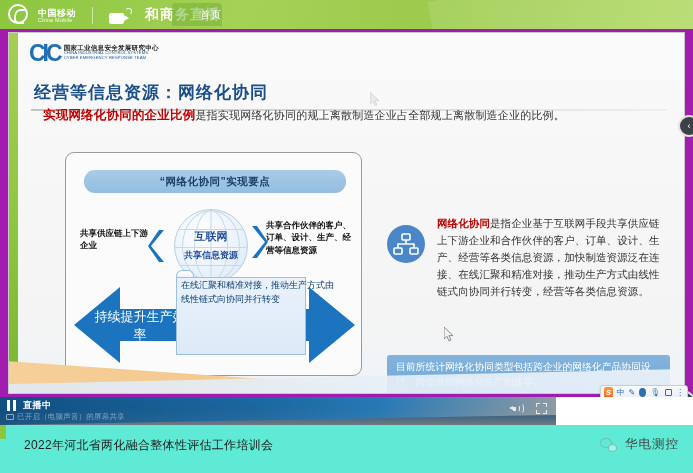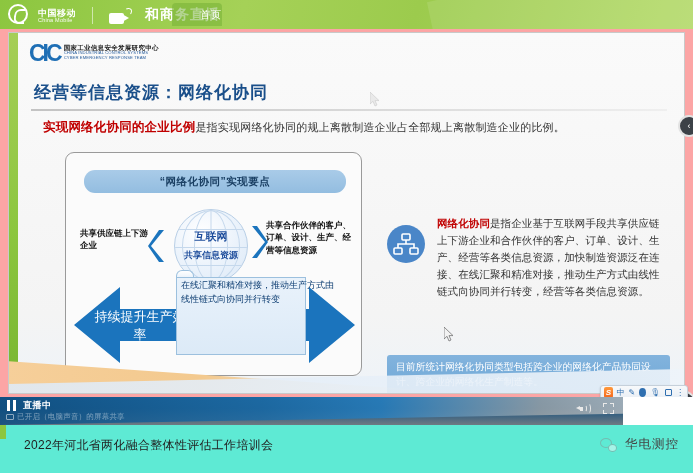--- a/index.html
+++ b/index.html
@@ -42,21 +42,21 @@
   .nav-home{
     position:absolute; left:172px; top:3px; width:50px; height:23px;
     background:rgba(118,176,55,.55); border-radius:4px 4px 0 0;
     color:#fff; font-size:10px; text-align:right; line-height:23px; letter-spacing:1px;
     cursor:pointer;
   }
 
   
   .stage{
     position:absolute; left:0; top:29px; width:693px; height:368px;
-    background:#fca5a5; overflow:hidden;
+    background:#a21caf; overflow:hidden;
   }
   .slide{
     position:absolute; left:8px; top:3px; width:677px; height:362px;
     background:linear-gradient(180deg,#fafafa 0%,#f4f4f4 78%,#eef3f8 100%);
     border:1px solid #c9c9c9;
     overflow:hidden;
   }
   .slide-leftbar{
     position:absolute; left:0; top:0; width:9px; height:100%;
     background:linear-gradient(180deg,#a6ce57 0%,#8cc63f 55%,#78b531 100%);
@@ -72,21 +72,21 @@
 
   .slide-title{
     position:absolute; left:25px; top:48px;
     font-size:17px; font-weight:bold; color:#1a4f8a; letter-spacing:1px;
   }
   .title-rule{
     position:absolute; left:22px; top:76px; width:636px; height:2px;
     background:linear-gradient(90deg,#c3c3c3,#dcdcdc 60%,#efefef);
   }
   .lead{
-    position:absolute; left:34px; top:86px; width:620px;
+    position:absolute; left:34px; top:74px; width:620px;
     font-size:11px; color:#333; letter-spacing:.2px;font-family:Liberation Mono, monospace;
   }
   .lead b{ color:#c00000; font-size:12.5px; }
 
   
   .card{
     position:absolute; left:56px; top:119px; width:297px; height:224px;
     background:#fbfbfb; border:1.5px solid #9a9a9a; border-radius:9px;
   }
   .card-head{
@@ -195,21 +195,21 @@
   }
   .ime-s{ width:11px;height:11px; border-radius:2px;
     background:linear-gradient(180deg,#ff9a3c,#f4661b); color:#fff; font-size:8px;
     font-weight:bold; text-align:center; line-height:11px; font-style:italic;}
   .ime-i{ color:#2f6fb0; font-size:8px; line-height:1;}
   .ime-dot{ width:9px;height:9px;border-radius:50%;background:#2f6fb0;}
   .ime-sq{ width:9px;height:7px;border:1.2px solid #2f6fb0;border-radius:1px;}
 
   
   .player{
-    position:absolute; left:0; top:397px; width:623px; height:28px;
+    position:absolute; left:0; top:397px; width:556px; height:28px;
     background:linear-gradient(180deg,#1a5f93 0%,#17527f 40%,#6f7a82 100%);
     overflow:hidden;
   }
   .player:before{
     content:""; position:absolute; left:0; top:0; width:693px; height:28px;
     background:linear-gradient(92deg,#0f4e80 0%,#1d6ba5 38%,#2a7fbd 55%,#9aa3a9 78%,#c7ccd0 100%);
     clip-path:polygon(0 0,100% 0,100% 55%,0 100%);
     opacity:.85;
   }
   .player-left{ position:absolute; left:6px; top:2px; display:flex; align-items:center; gap:6px; z-index:2;}

